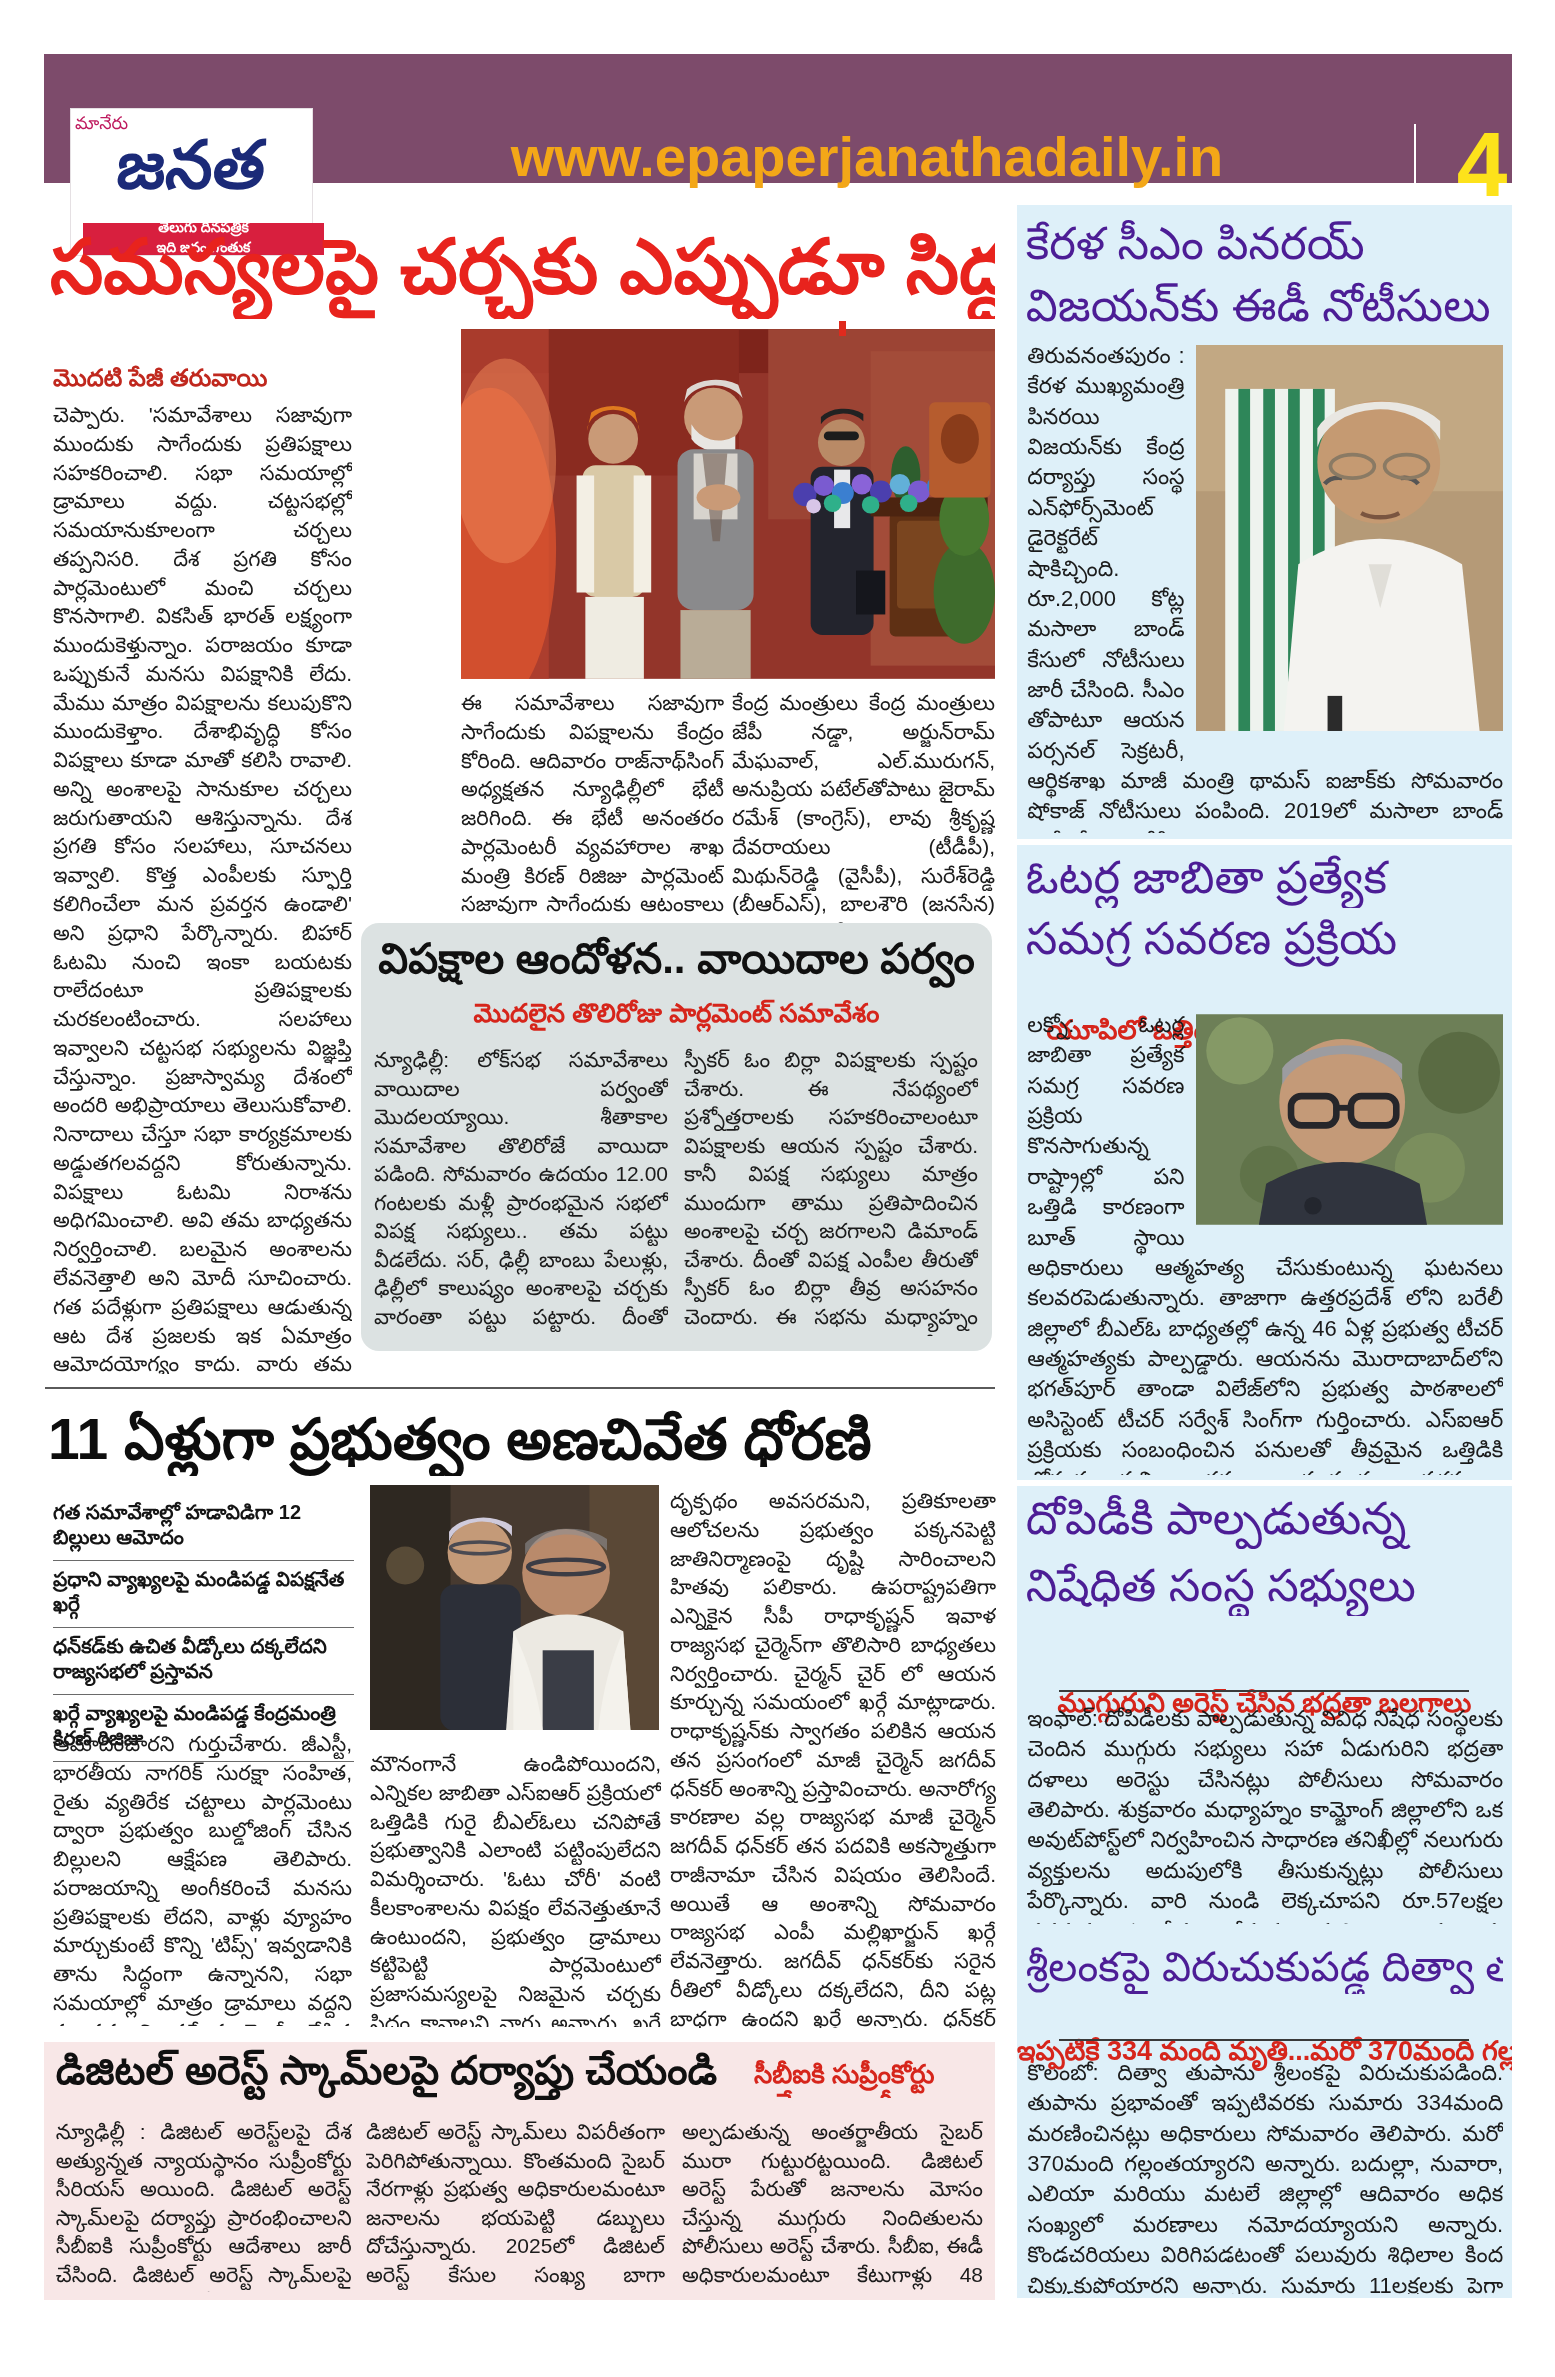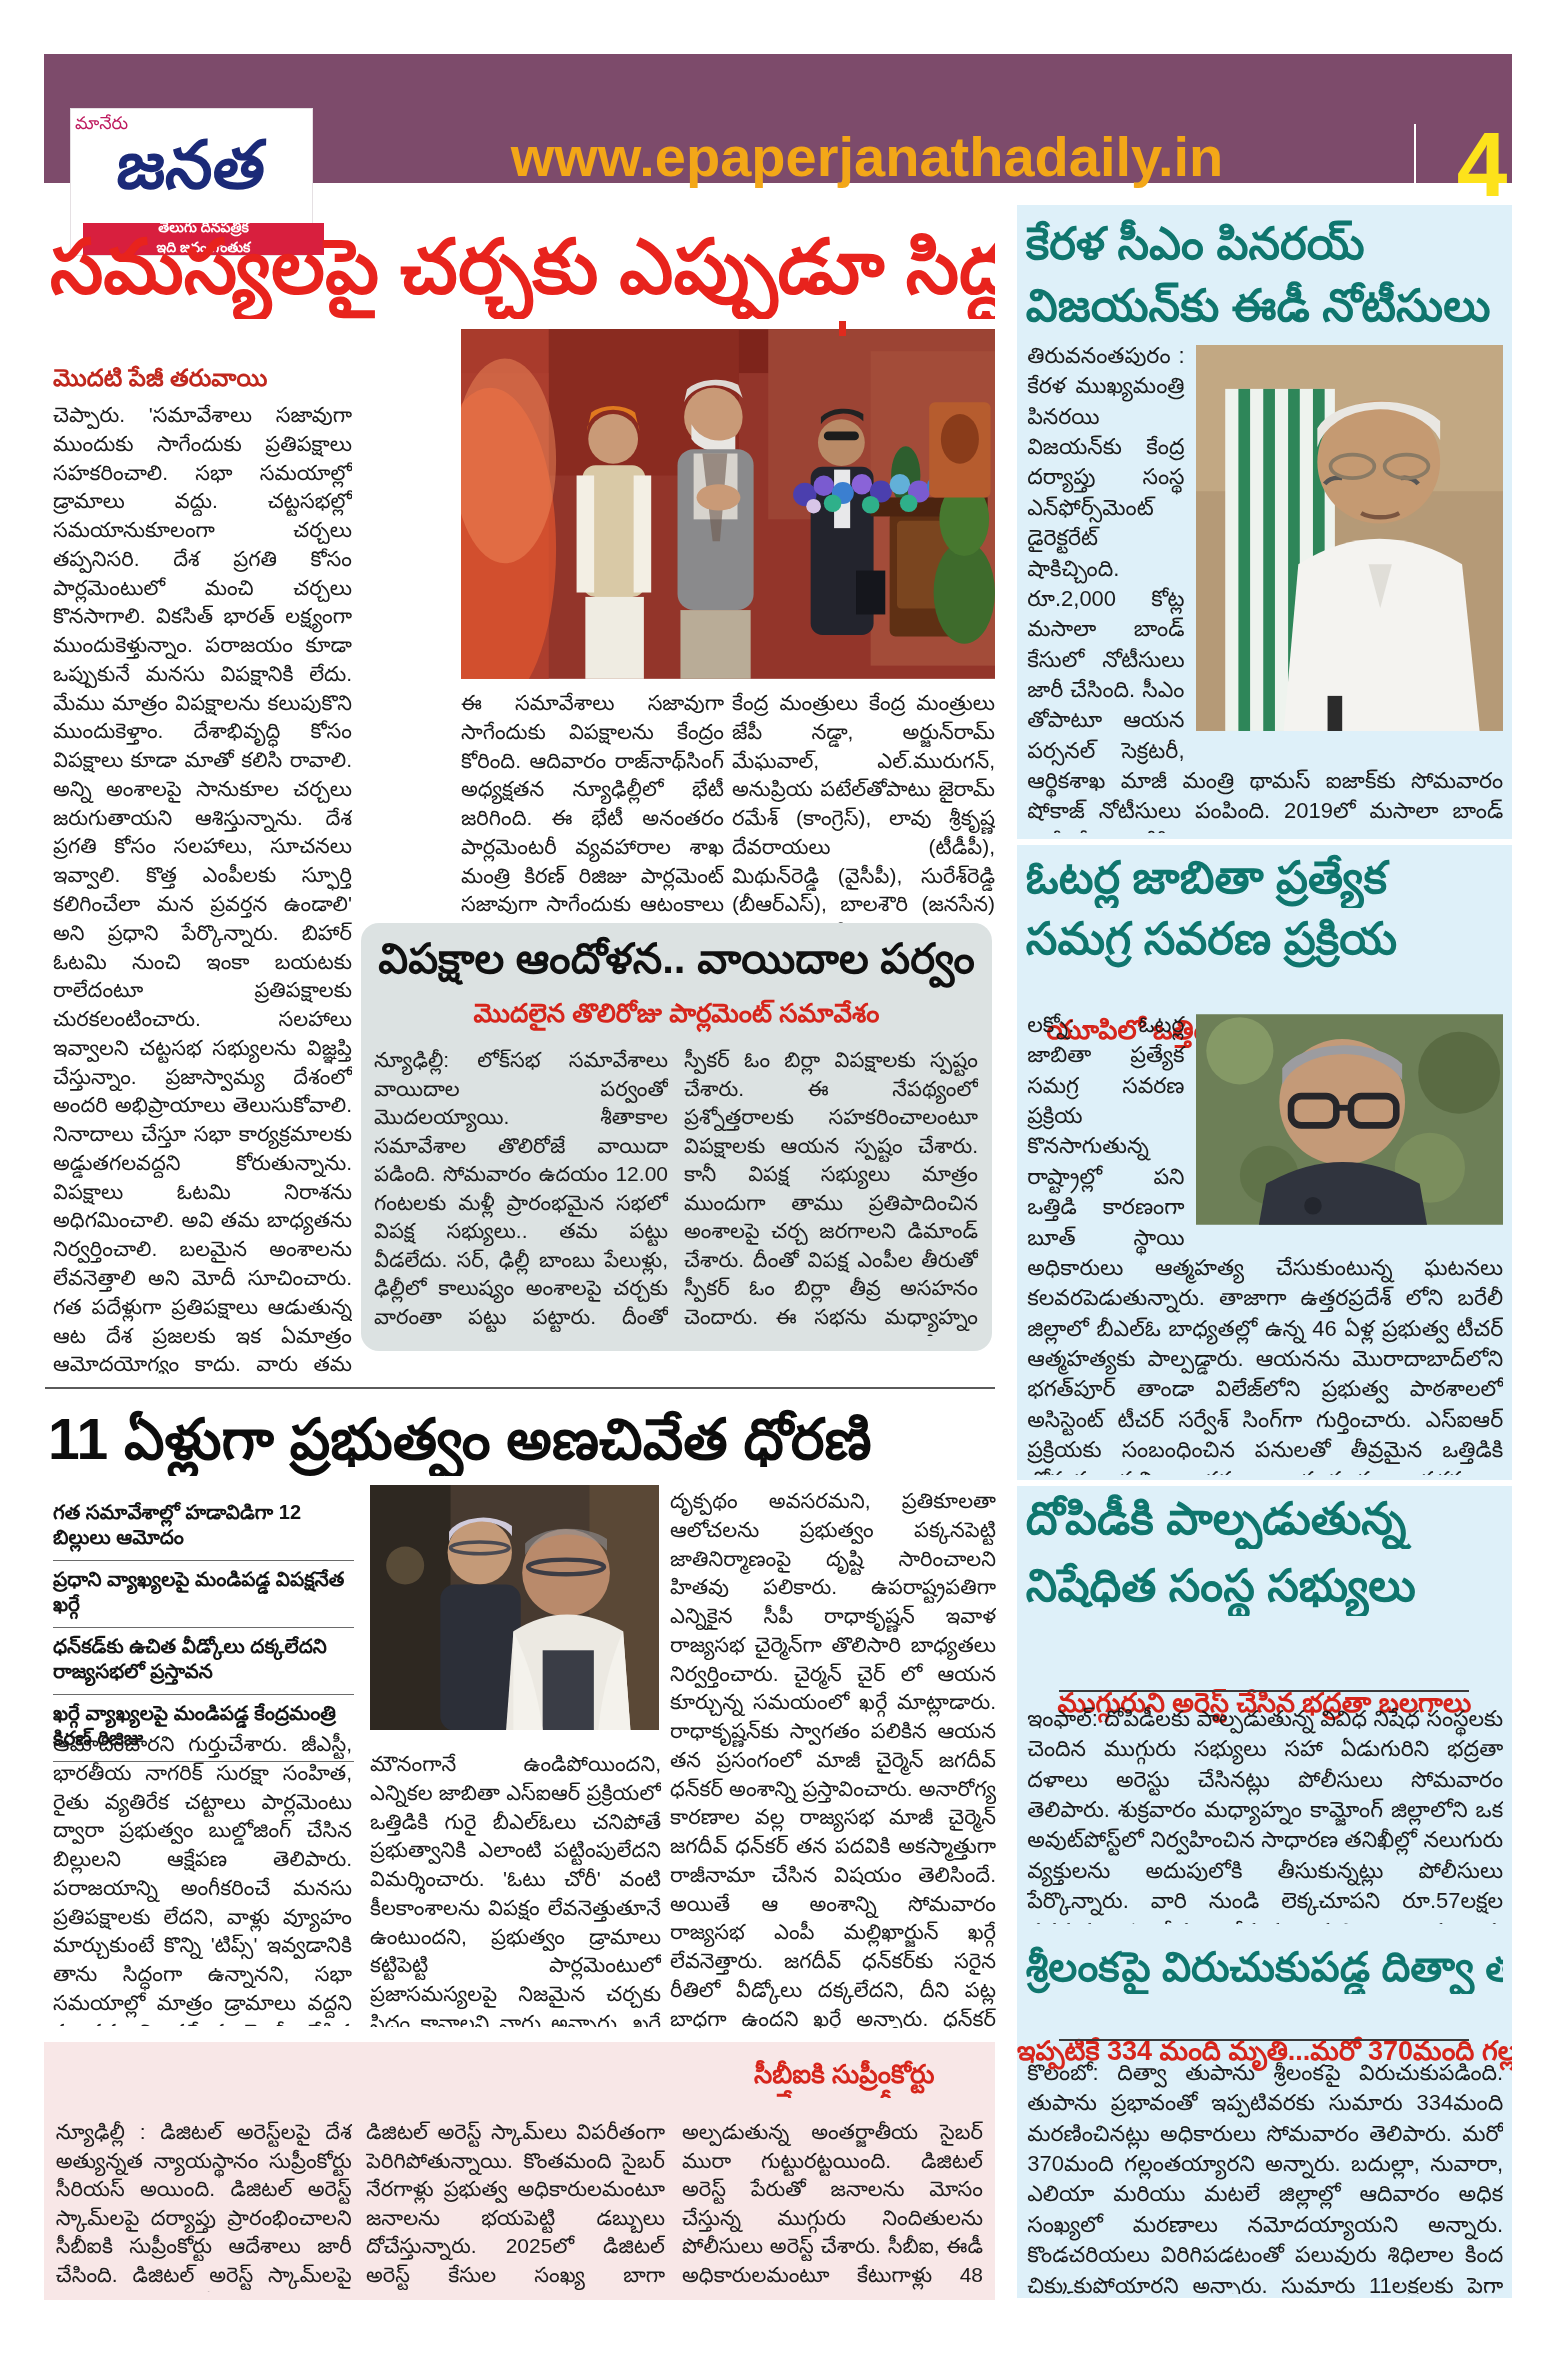--- a/index.html
+++ b/index.html
@@ -47,21 +47,21 @@
   .s2-right{left:670px;top:1487px;width:326px;height:541px;font-size:21px;line-height:1.37;}
   
   .pinkbox{left:44px;top:2042px;width:951px;height:258px;background:#f8e7e7;}
   .pb-title{position:absolute;left:11.7px;top:5.9px;width:695px;font-size:40px;font-weight:bold;color:#101010;white-space:nowrap;overflow:hidden;}
   .pb-sub{position:absolute;left:710px;top:17.6px;width:236px;font-size:26px;font-weight:bold;color:#d6251b;line-height:1.15;overflow:hidden;height:38px;}
   .pb-col{position:absolute;top:76px;height:174px;font-size:21px;line-height:1.36;}
   .pb-c1{left:11.7px;width:296px;} .pb-c2{left:322px;width:299px;} .pb-c3{left:638px;width:301px;}
   
   .rightcol{left:1017px;top:205px;width:495px;height:2093px;background:#def0f9;overflow:hidden;}
   .rc{position:absolute;left:0;width:100%;}
-  .rc-title{left:8.8px;width:477px;font-size:45px;font-weight:bold;color:#0f766e;white-space:nowrap;overflow:hidden;line-height:1.3;}
+  .rc-title{left:8.8px;width:477px;font-size:45px;font-weight:normal;color:#4c1d95;white-space:nowrap;overflow:hidden;line-height:1.3;}
   .rc-sub{left:0;width:100%;text-align:center;font-size:27px;font-weight:bold;color:#d6251b;white-space:nowrap;overflow:hidden;margin-top:40px;}
   .rc-body{left:10.2px;width:476px;font-size:22px;line-height:1.38;text-align:justify;overflow:hidden;}
   .rc-rule{left:42px;width:410px;height:1.5px;background:#3a3a3a;}
   .float-photo{float:right;margin:4.4px 0 8.8px 11.7px;overflow:hidden;}
   .wdiv{left:0;width:100%;height:5.9px;background:#ffffff;}
 </style>
 </head>
 <body>
 
 <div class="page">
@@ -188,20 +188,21 @@
       <path d="M196 200 q30 60 40 135 l-40 0 z" fill="#f4f2ec"></path>
       <path d="M346 200 q-26 60 -34 135 l44 0 z" fill="#f4f2ec"></path>
     </svg>
   </div>
 
   <div class="abs s2-left jus">ఆమోదించారని గుర్తుచేశారు. జీఎస్టీ, భారతీయ నాగరిక్ సురక్షా సంహిత, రైతు వ్యతిరేక చట్టాలు పార్లమెంటు ద్వారా ప్రభుత్వం బుల్డోజింగ్ చేసిన బిల్లులని ఆక్షేపణ తెలిపారు. పరాజయాన్ని అంగీకరించే మనసు ప్రతిపక్షాలకు లేదని, వాళ్లు వ్యూహం మార్చుకుంటే కొన్ని 'టిప్స్' ఇవ్వడానికి తాను సిద్ధంగా ఉన్నానని, సభా సమయాల్లో మాత్రం డ్రామాలు వద్దని ప్రధానమంత్రి నరేంద్ర మోదీ చేసిన వ్యాఖ్యలపై రాజ్యసభలో విపక్ష నేత మల్లికార్జున్ ఖర్గే మండిపడ్డారు. శీతాకాల సమావేశాల తొలి రోజే పార్లమెంటు ముందున్న కీలక అంశాల గురించి మోదీ ప్రస్తావించే బదులు నాటకీయ ప్రసంగం సాగించారని ఖర్గే తప్పుపట్టారు. 11 ఏళ్లుగా పార్లమెంటరీ మర్యాదలు, వ్యవస్థను ప్రభుత్వం అణిచివేస్తోం దన్నదే అసలు నిజమని అన్నారు. మణిపూర్ వంటి కీలక అంశాలపై విపక్షాలు అవిశాస్వ తీర్మానం ప్రవేశపెట్టేంతవరకూ ప్రభుత్వం</div>
   <div class="abs s2-mid jus">మౌనంగానే ఉండిపోయిందని, ఎన్నికల జాబితా ఎస్ఐఆర్ ప్రక్రియలో ఒత్తిడికి గురై బీఎల్ఓలు చనిపోతే ప్రభుత్వానికి ఎలాంటి పట్టింపులేదని విమర్శించారు. 'ఓటు చోరీ' వంటి కీలకాంశాలను విపక్షం లేవనెత్తుతూనే ఉంటుందని, ప్రభుత్వం డ్రామాలు కట్టిపెట్టి పార్లమెంటులో ప్రజాసమస్యలపై నిజమైన చర్చకు సిద్ధం కావాలని వారు అన్నారు. ఖర్గే విమర్శలపై రిజిజు బయటకు వచ్చి మాట్లాడుతూ పనికొస్తున్న</div>
   <div class="abs s2-right jus">దృక్పథం అవసరమని, ప్రతికూలతా ఆలోచలను ప్రభుత్వం పక్కనపెట్టి జాతినిర్మాణంపై దృష్టి సారించాలని హితవు పలికారు. ఉపరాష్ట్రపతిగా ఎన్నికైన సీపీ రాధాకృష్ణన్ ఇవాళ రాజ్యసభ చైర్మెన్‌గా తొలిసారి బాధ్యతలు నిర్వర్తించారు. చైర్మన్ చైర్ లో ఆయన కూర్చున్న సమయంలో ఖర్గే మాట్లాడారు. రాధాకృష్ణన్‌కు స్వాగతం పలికిన ఆయన తన ప్రసంగంలో మాజీ చైర్మెన్ జగదీవ్ ధన్‌కర్ అంశాన్ని ప్రస్తావించారు. అనారోగ్య కారణాల వల్ల రాజ్యసభ మాజీ చైర్మెన్ జగదీవ్ ధన్‌కర్ తన పదవికి అకస్మాత్తుగా రాజీనామా చేసిన విషయం తెలిసిందే. అయితే ఆ అంశాన్ని సోమవారం రాజ్యసభ ఎంపీ మల్లిఖార్జున్ ఖర్గే లేవనెత్తారు. జగదీవ్ ధన్‌కర్‌కు సరైన రీతిలో వీడ్కోలు దక్కలేదని, దీని పట్ల బాధగా ఉందని ఖర్గే అన్నారు. ధన్‌కర్ ఆరోగ్యకరమైన జీవితాన్ని గడపాలని కోరారు. ఖర్గే ఆరోపణలకు పార్లమెంట్ వ్యవహారాల శాఖ మంత్రి కిరణ్ రిజిజు కౌంటర్ ఇచ్చారు. ధన్‌కర్ రాజీనామా ఓ పవిత్ర సందర్భమన్నారు. గతంలో ధన్‌కర్ పట్ల విపక్షాలు అనుచిత రీతిలో ప్రవర్తించినట్లు రిజిజు పేర్కొన్నారు. ప్రతిపక్ష నేత</div>
 
   <div class="abs pinkbox">
+    <div class="pb-title">డిజిటల్ అరెస్ట్ స్కామ్‌లపై దర్యాప్తు చేయండి</div>
     <div class="pb-sub">సీబీఐకి సుప్రీంకోర్టు ఆదేశాలు జారీ</div>
     <div class="pb-col pb-c1 jus">న్యూఢిల్లీ : డిజిటల్ అరెస్ట్‌లపై దేశ అత్యున్నత న్యాయస్థానం సుప్రీంకోర్టు సీరియస్ అయింది. డిజిటల్ అరెస్ట్ స్కామ్‌లపై దర్యాప్తు ప్రారంభించాలని సీబీఐకి సుప్రీంకోర్టు ఆదేశాలు జారీ చేసింది. డిజిటల్ అరెస్ట్ స్కామ్‌లపై దర్యాప్తునకు సీబీఐ ప్రధమ ప్రాధాన్యత ఇవ్వాలని స్పష్టం చేసింది. జస్టిస్ సూర్యకాంత్, జస్టిస్ జోయ్‌మల్యా బుగ్చి నేతృత్వంలోని బెంచ్ ఈ కేసును స–</div>
     <div class="pb-col pb-c2 jus">డిజిటల్ అరెస్ట్ స్కామ్‌లు విపరీతంగా పెరిగిపోతున్నాయి. కొంతమంది సైబర్ నేరగాళ్లు ప్రభుత్వ అధికారులమంటూ జనాలను భయపెట్టి డబ్బులు దోచేస్తున్నారు. 2025లో డిజిటల్ అరెస్ట్ కేసుల సంఖ్య బాగా పెరిగిపోయింది. పెద్ద పెద్ద చదువులు చదివిన వాళ్లు, సెలెబ్రిటీలు సైతం డిజిటల్ అరెస్ట్ స్కామ్‌ల బారిన పడుతున్నారు. లక్షలు, కోట్ల రూపాయలు పోగొట్టుకుంటున్నారు. ఈ</div>
     <div class="pb-col pb-c3 jus">అల్పడుతున్న అంతర్జాతీయ సైబర్ మురా గుట్టురట్టయింది. డిజిటల్ అరెస్ట్ పేరుతో జనాలను మోసం చేస్తున్న ముగ్గురు నిందితులను పోలీసులు అరెస్ట్ చేశారు. సీబీఐ, ఈడీ అధికారులమంటూ కేటుగాళ్లు 48 లక్షల రూపాయలు కాజేశారు. పోలీసులు నిందితుల నుండి 32 లక్షల రూపాయల నగదు 25 ఏటీఎమ్ కార్డులను స్వాధీనం చేసుకున్నారు. అన్నమయ్య జిల్లా ఎస్పీ ధీరజ్ కునుబిల్లి మీడియా సమావేశంలో ఇందుకు సంబంధించిన వివరాలు వెల్లడించారు.</div>
   </div>
 
   <div class="abs rightcol">
 
     <div class="rc rc-title" style="top:10.2px;">కేరళ సీఎం పినరయ్</div>
     <div class="rc rc-title" style="top:72px;">విజయన్‌కు ఈడీ నోటీసులు</div>

